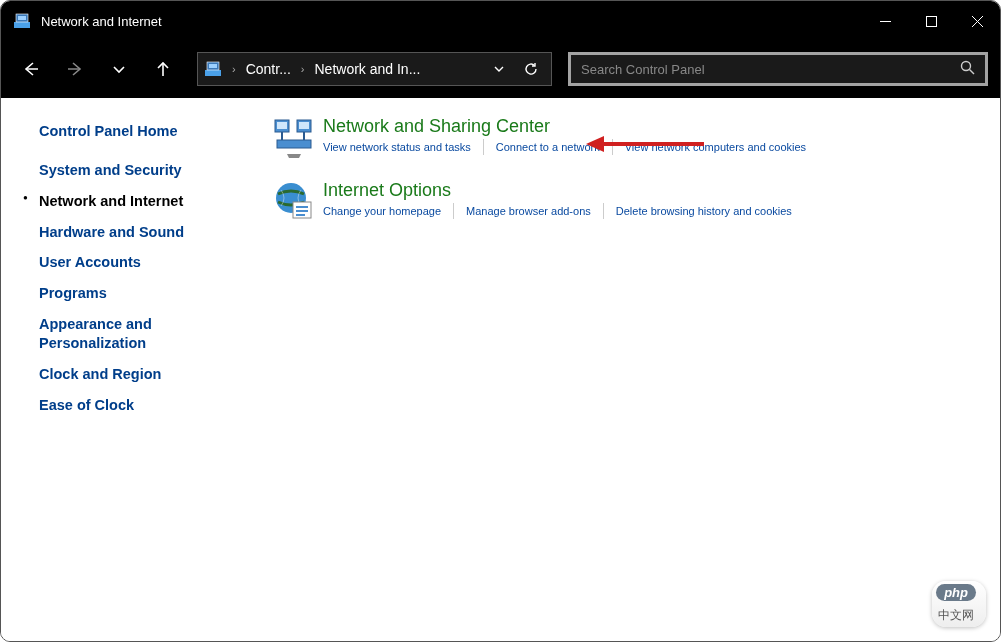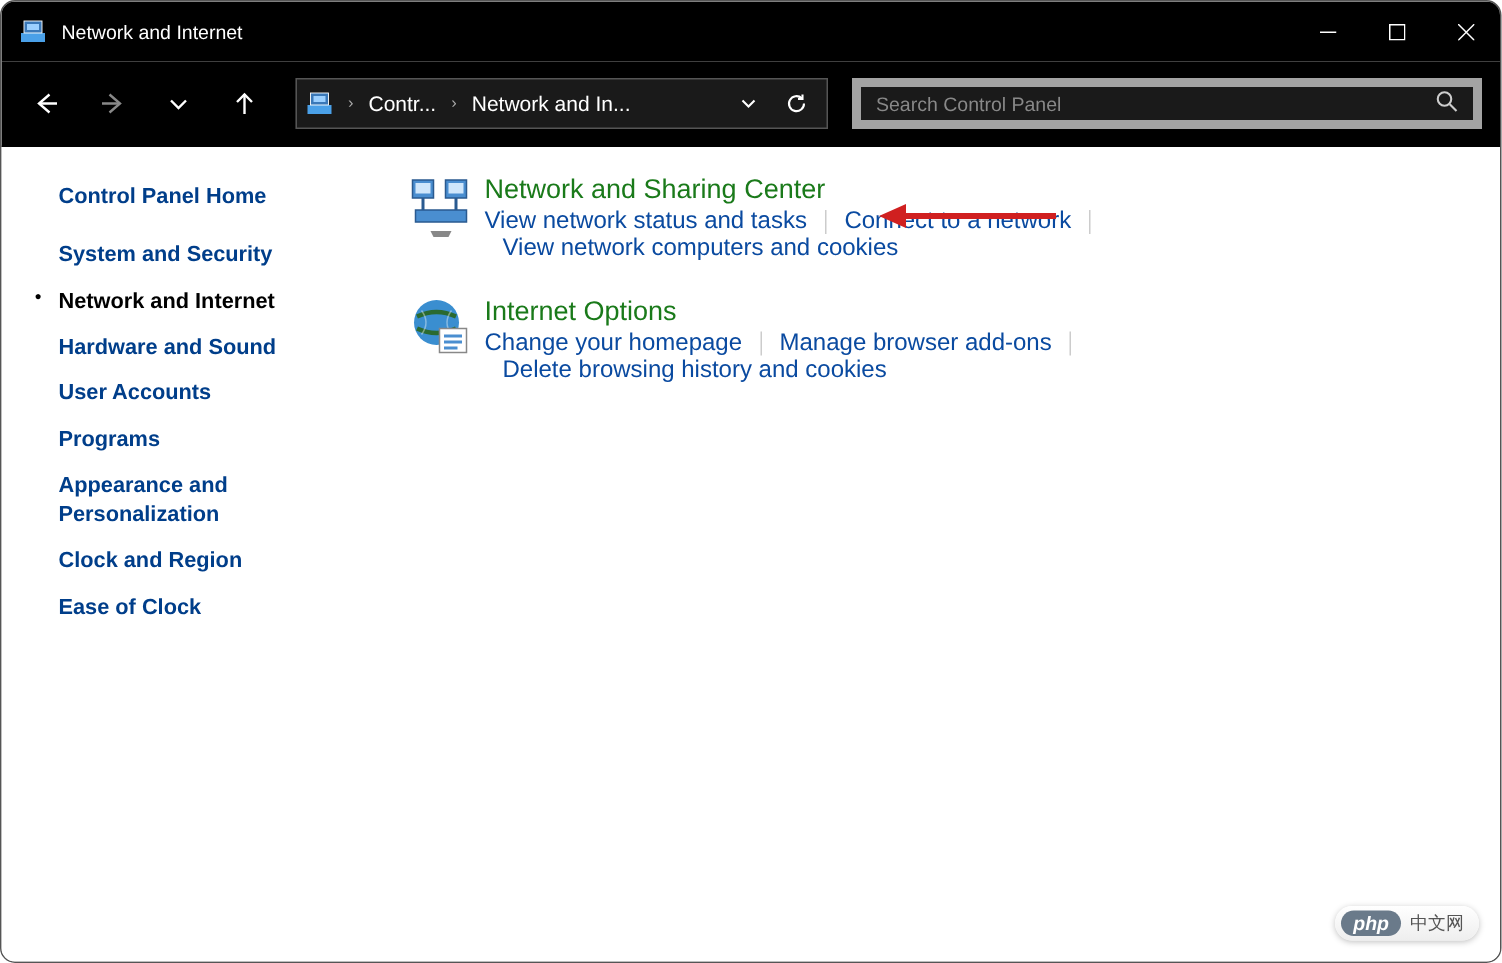--- a/index.html
+++ b/index.html
@@ -74,21 +74,21 @@
     .addr-right {
       display:flex; align-items:center; gap:4px; margin-left:auto;
     }
     .addr-right .icon-btn {
       width: 28px; height: 28px; display:flex; align-items:center; justify-content:center; cursor:pointer; color:#fff;
     }
     .searchbar {
       width: 420px;
       height: 34px;
       background: #1a1a1a;
-      border: 6px solid #a3a3a3;
+      border: 3px solid #a3a3a3;
       display: flex; align-items: center;
       padding: 0 10px;
       color: #888;
     }
     .searchbar input {
       flex: 1; background: transparent; border: none; outline: none;
       color: #fff; font-size: 13px;
     }
     .searchbar input::placeholder { color: #888; }
     .search-icon-r { color:#ccc; }
@@ -150,41 +150,41 @@
     }
     .cat-links {
       display: flex;
       flex-wrap: wrap;
       align-items: center;
       gap: 0;
     }
     .cat-link {
       color: #0a4aa0;
       cursor: pointer;
-      font-size: 16px;
+      font-size: 11px;
       padding: 0 12px;
     }
     .cat-link:first-child { padding-left: 0; }
     .cat-sep {
       width: 1px; height: 16px; background: #ccc;
     }
     .arrow-annot {
       position: absolute;
       left: 585px; top: 130px;
       pointer-events: none;
     }
     .watermark {
       position: absolute;
       right: 14px; bottom: 14px;
       display:flex; align-items:center; gap:6px;
       background: linear-gradient(#fff,#eee);
       border-radius: 14px;
       padding: 3px 10px 3px 4px;
       box-shadow: 0 1px 4px rgba(0,0,0,.25);
-      font-size: 12px; color:#555;
+      font-size: 12px; color:#555;flex-direction:column;
     }
     .watermark .php-badge {
       background:#6a7a8a; color:#fff;
       border-radius:10px;
       font-size:13px; font-style:italic; font-weight:bold;
       padding:1px 8px;
     }
   </style>
 </head>
 <body>

